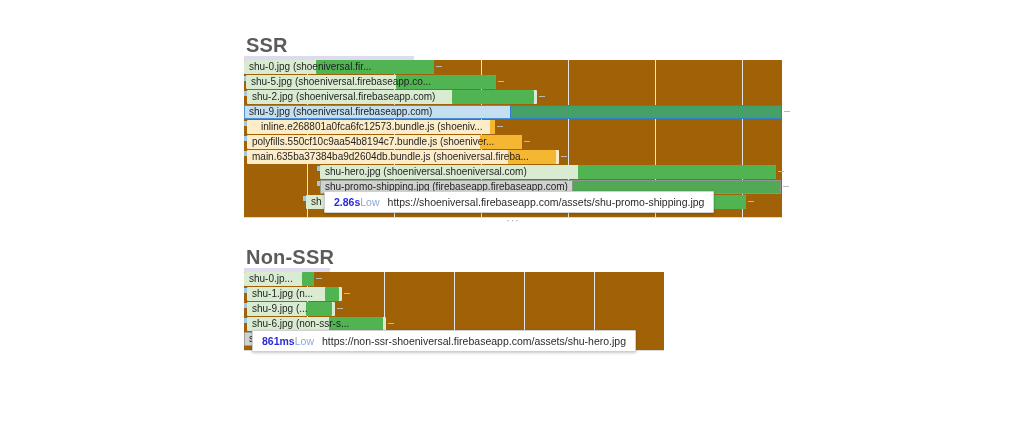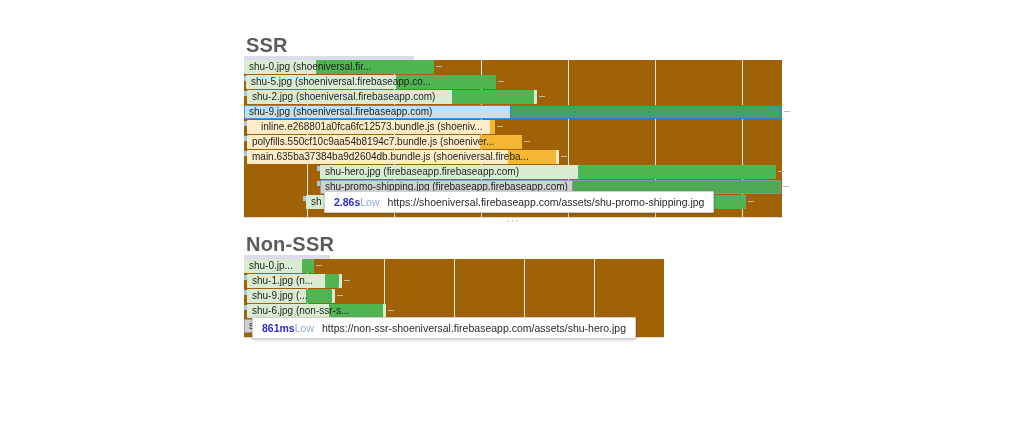--- a/index.html
+++ b/index.html
@@ -20,21 +20,21 @@
     left: 0; top: 0;
     width: 1027px;
     height: 425px;
   }
 
   
   .panel {
     position: absolute;
   }
   #ssr-panel   { left: 244px; top: 36px;  width: 538px; }
-  #nonssr-panel{ left: 244px; top: 235px; width: 420px; }
+  #nonssr-panel{ left: 244px; top: 248px; width: 420px; }
 
   .panel-title {
     font-size: 20px;
     font-weight: bold;
     color: #5b5b5b;
     letter-spacing: 0.2px;
     margin: 0 0 6px 2px;
     line-height: 18px;
     font-family: "Liberation Sans", sans-serif;
   }
@@ -256,21 +256,21 @@
             <div class="row-capsule orange" style="left: 3px; width: 312px;"></div>
             <div class="row-chunk orange" style="left: 264px; width: 48px;"></div>
             <div class="row-tailtick" style="left: 317px;"></div>
             <div class="row-label" style="left: 5px; max-width: 352px;">main.635ba37384ba9d2604db.bundle.js (shoeniversal.fireba...</div>
           </div>
           <div class="row">
             <div class="row-tick" style="left: 73px;"></div>
             <div class="row-capsule green" style="left: 76px; width: 456px;"></div>
             <div class="row-chunk green" style="left: 334px; width: 198px;"></div>
             <div class="row-tailtick" style="left: 534px;"></div>
-            <div class="row-label" style="left: 78px; max-width: 496px;">shu-hero.jpg (firebaseapp.firebaseapp.com)</div>
+            <div class="row-label" style="left: 78px; max-width: 496px;">shu-hero.jpg (shoeniversal.shoeniversal.com)</div>
           </div>
           <div class="row">
             <div class="row-tick" style="left: 73px;"></div>
             <div class="row-capsule sel-grey" style="left: 76px; width: 461px;"></div>
             <div class="row-chunk sel-grey" style="left: 328px; width: 209px;"></div>
             <div class="row-tailtick" style="left: 539px;"></div>
             <div class="row-label" style="left: 78px; max-width: 501px;">shu-promo-shipping.jpg (firebaseapp.firebaseapp.com)</div>
           </div>
           <div class="row">
             <div class="row-tick" style="left: 59px;"></div>

